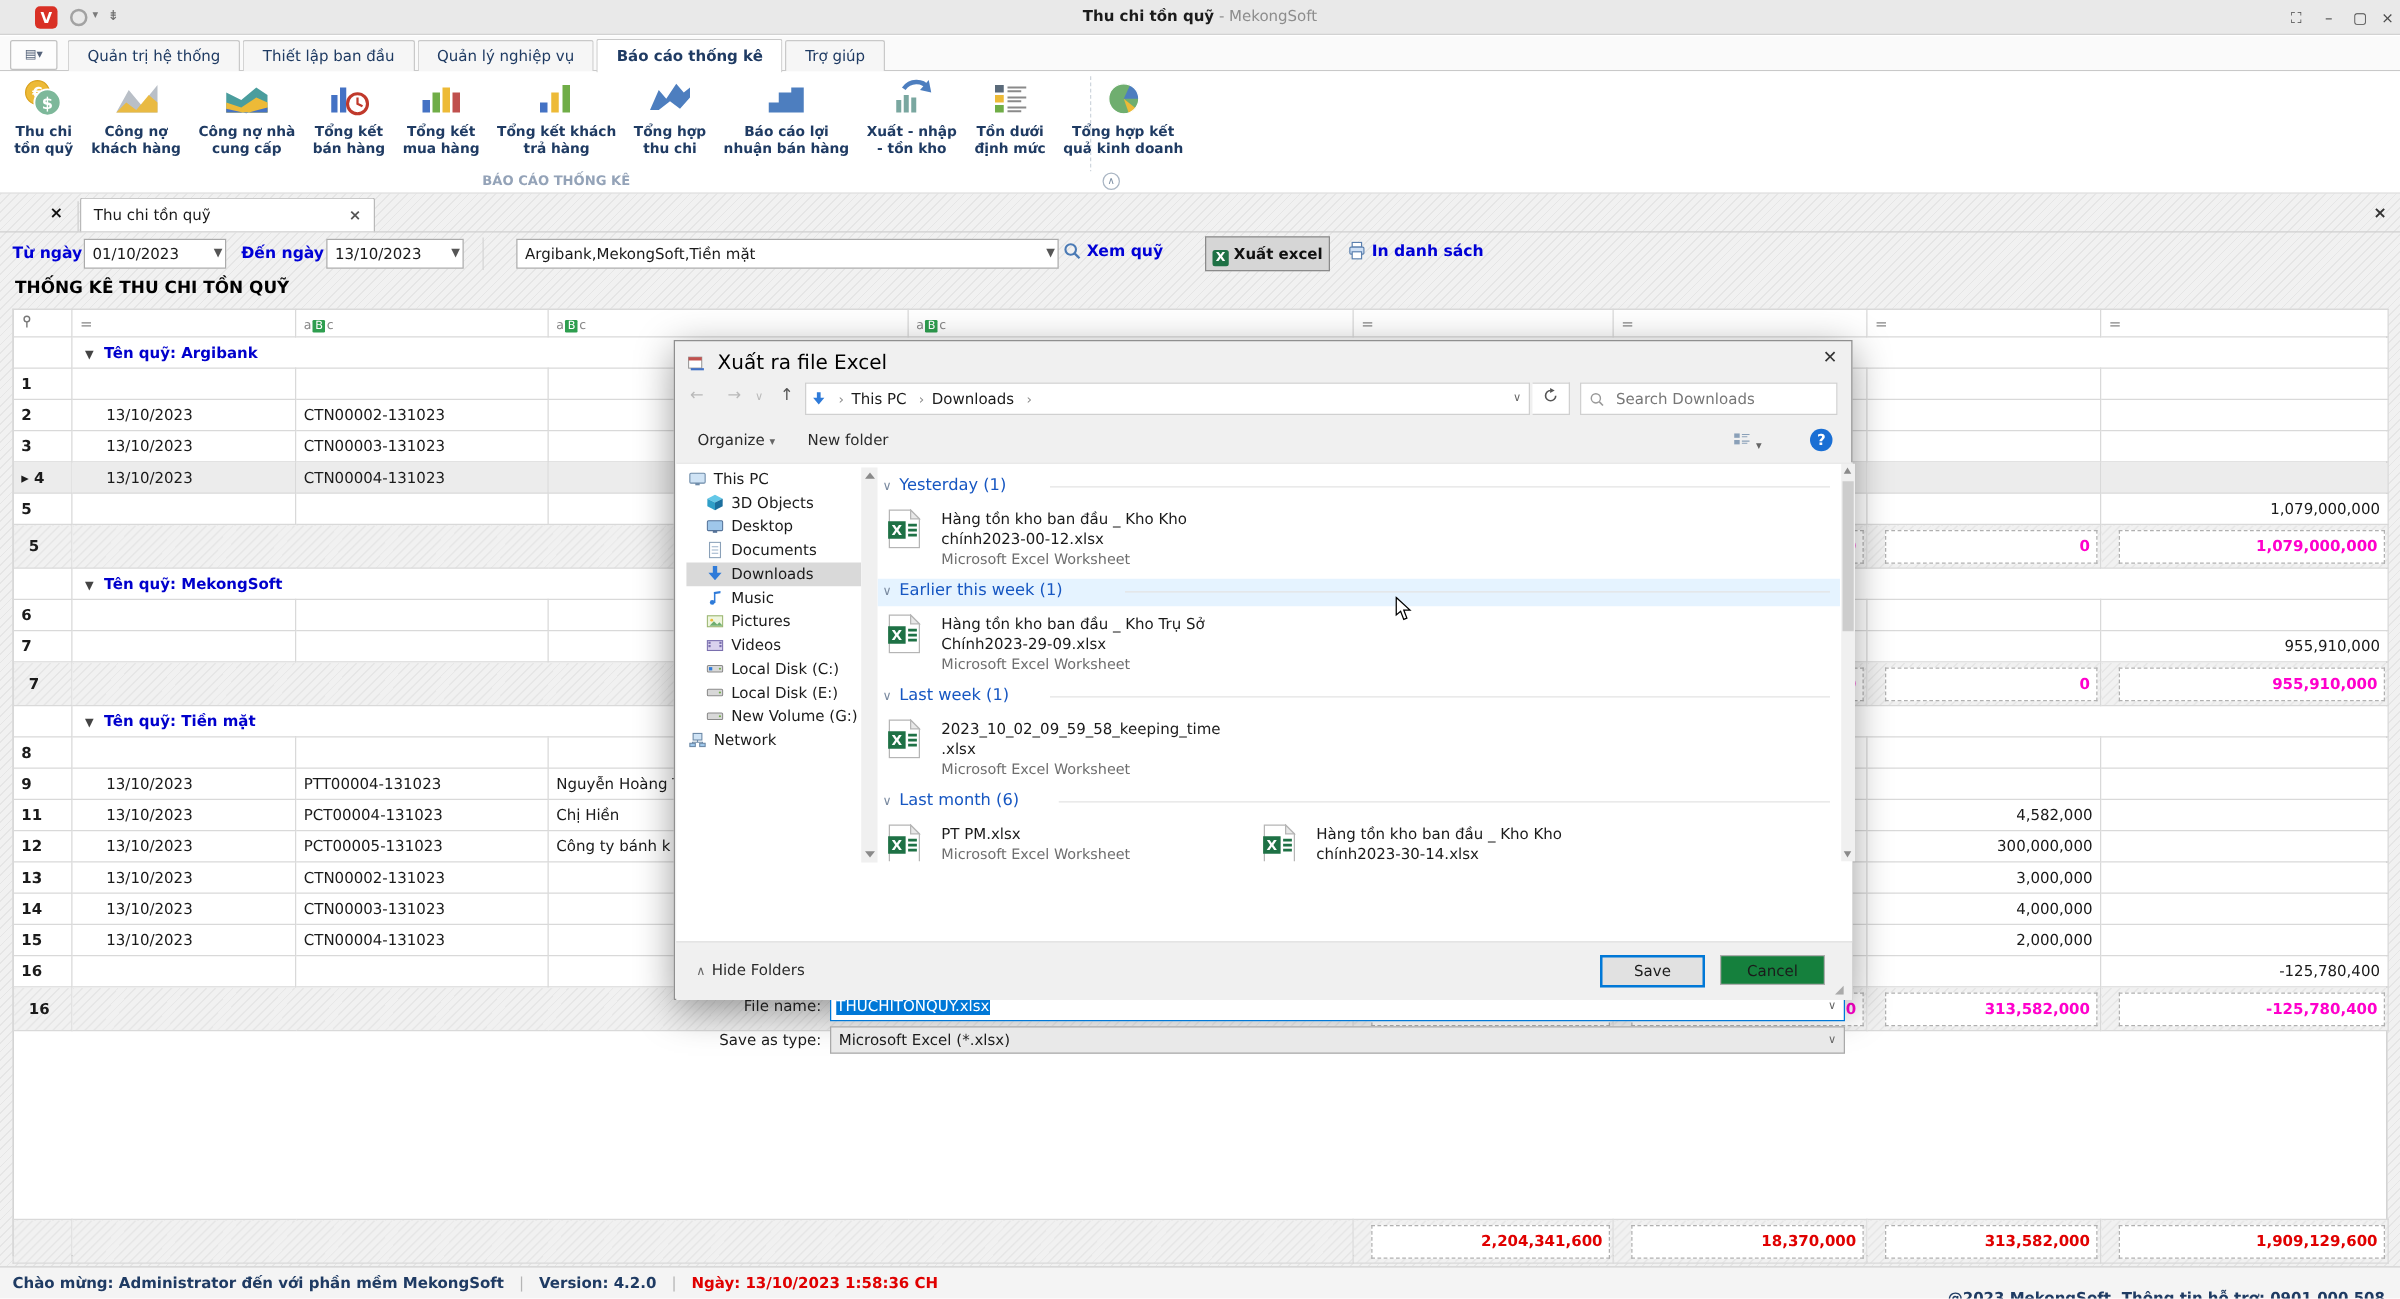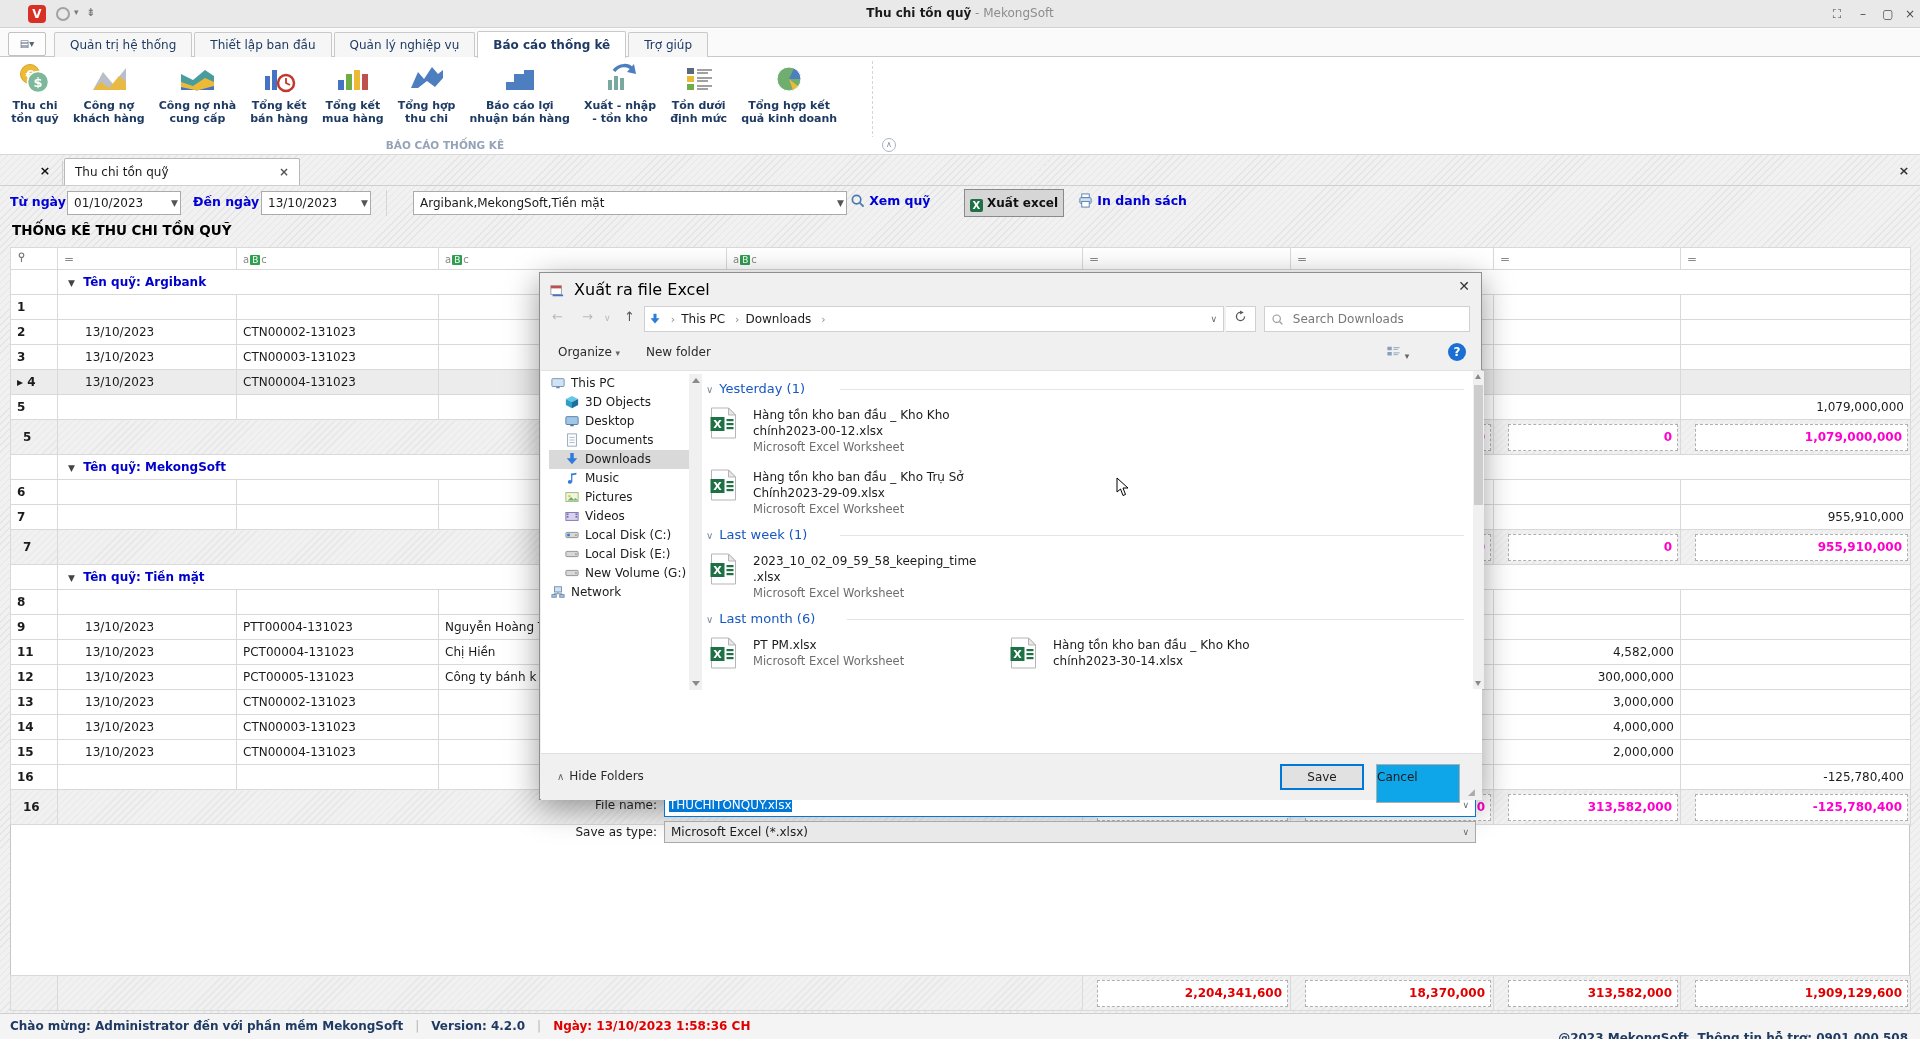--- a/index.html
+++ b/index.html
@@ -124,21 +124,21 @@
   #fn-input{left:123px;top:422px;width:812px;height:24px;background:#fff;border:1px solid #0078d7;line-height:22px;padding-left:4px;}
   #fn-input .selhl{background:#0078d7;color:#fff;}
   #fn-input .dd{position:absolute;right:6px;top:0;color:#666;font-size:9px;line-height:22px;}
   #st-label{left:10px;top:454px;width:106px;text-align:right;color:#1b1b1b;}
   #st-combo{left:123px;top:450px;width:812px;height:22px;background:#e9e9e9;border:1px solid #a9a9a9;line-height:20px;padding-left:6px;}
   #st-combo .dd{position:absolute;right:6px;top:0;color:#666;font-size:9px;line-height:20px;}
   #dlg-footer{left:1px;top:480px;width:941px;height:47px;background:#f0f0f0;border-top:1px solid #dfdfdf;}
   #hidefolders{left:16px;top:15px;color:#2b2b2b;}
   #hidefolders .chev{color:#666;font-size:10px;margin-right:5px;}
   #savebtn{left:739px;top:10px;width:84px;height:26px;background:#e1e1e1;border:2px solid #0078d7;text-align:center;line-height:22px;color:#1b1b1b;}
-  #cancelbtn{left:835px;top:10px;width:84px;height:39px;background:#0ea5e9;border:1px solid #adadad;line-height:24px;color:#1b1b1b;}
+  #cancelbtn{left:835px;top:10px;width:84px;height:24px;background:#15803d;border:1px solid #adadad;text-align:center;line-height:24px;color:#1b1b1b;}
   #grip{left:928px;top:514px;color:#aaa;font-size:9px;letter-spacing:1px;}
   
   #statusbar{left:0;top:1013px;width:1920px;height:26px;background:#f4f4f4;border-top:1px solid #cfcfcf;line-height:25px;}
   #sb-left{position:absolute;left:10px;top:0;display:flex;gap:12px;}
   #sb-left .sep{color:#b5b5b5;}
   #sb-welcome{color:#1f3b63;font-weight:bold;}
   #sb-version{color:#1f3b63;font-weight:bold;}
   #sb-date{color:#e00000;font-weight:bold;}
   #sb-right{position:absolute;right:12px;top:0;color:#1f3b63;font-weight:bold;margin-top:12px;}
   #cursor{left:1116px;top:477px;}
@@ -214,20 +214,29 @@
         </div>
         <div class="ritem">
           <span class="ricon"><svg width="40" height="34" viewBox="0 0 40 34">
               <rect x="5" y="18" width="6" height="10" fill="#4472c4"></rect>
               <rect x="13" y="12" width="6" height="16" fill="#70ad47"></rect>
               <rect x="21" y="8" width="6" height="20" fill="#edba37"></rect>
               <rect x="29" y="12" width="6" height="16" fill="#c0504d"></rect>
             </svg></span>
           <div class="rlabel">Tổng kết
 mua hàng</div>
+        </div>
+        <div class="ritem">
+          <span class="ricon"><svg width="40" height="34" viewBox="0 0 40 34">
+              <rect x="7" y="20" width="6" height="8" fill="#4472c4"></rect>
+              <rect x="16" y="12" width="6" height="16" fill="#edba37"></rect>
+              <rect x="25" y="6" width="6" height="22" fill="#70ad47"></rect>
+            </svg></span>
+          <div class="rlabel">Tổng kết khách
+trả hàng</div>
         </div>
         <div class="ritem">
           <span class="ricon"><svg width="40" height="34" viewBox="0 0 40 34">
               <path d="M4 26 L11 10 L17 17 L25 5 L31 12 L36 8 L36 16 L28 25 L20 19 L11 26 Z" fill="#4d7ebf"></path>
             </svg></span>
           <div class="rlabel">Tổng hợp
 thu chi</div>
         </div>
         <div class="ritem">
           <span class="ricon"><svg width="40" height="34" viewBox="0 0 40 34">
@@ -760,20 +769,21 @@
                     <rect x="16" y="20" width="7" height="2.2"></rect>
                   </g>
                 </svg></span>
               <div class="ftext">
                 <div class="fname">Hàng tồn kho ban đầu _ Kho Kho</div>
                 <div class="fname">chính2023-00-12.xlsx</div>
                 <div class="ftype">Microsoft Excel Worksheet</div>
               </div>
             </div>
           </div>
+          <div class="lgroup-h hl"><span class="chev">∨</span><span>Earlier this week (1)</span><span class="rule" style="left: 197.5px;"></span></div>
           <div class="filesrow">
             <div class="fileitem">
               <span><svg width="27" height="32" viewBox="0 0 26 32">
                   <path d="M1 1 H18 L25 8 V31 H1 Z" fill="#fff" stroke="#b5b5b5"></path>
                   <path d="M18 1 L18 8 H25 Z" fill="#e8e8e8" stroke="#b5b5b5"></path>
                   <rect x="0" y="10" width="14" height="14" fill="#1e7145"></rect>
                   <text x="7" y="21" text-anchor="middle" font-size="11" font-weight="bold" fill="#fff">X</text>
                   <g fill="#1e7145">
                     <rect x="16" y="12" width="7" height="2.2"></rect>
                     <rect x="16" y="16" width="7" height="2.2"></rect>

